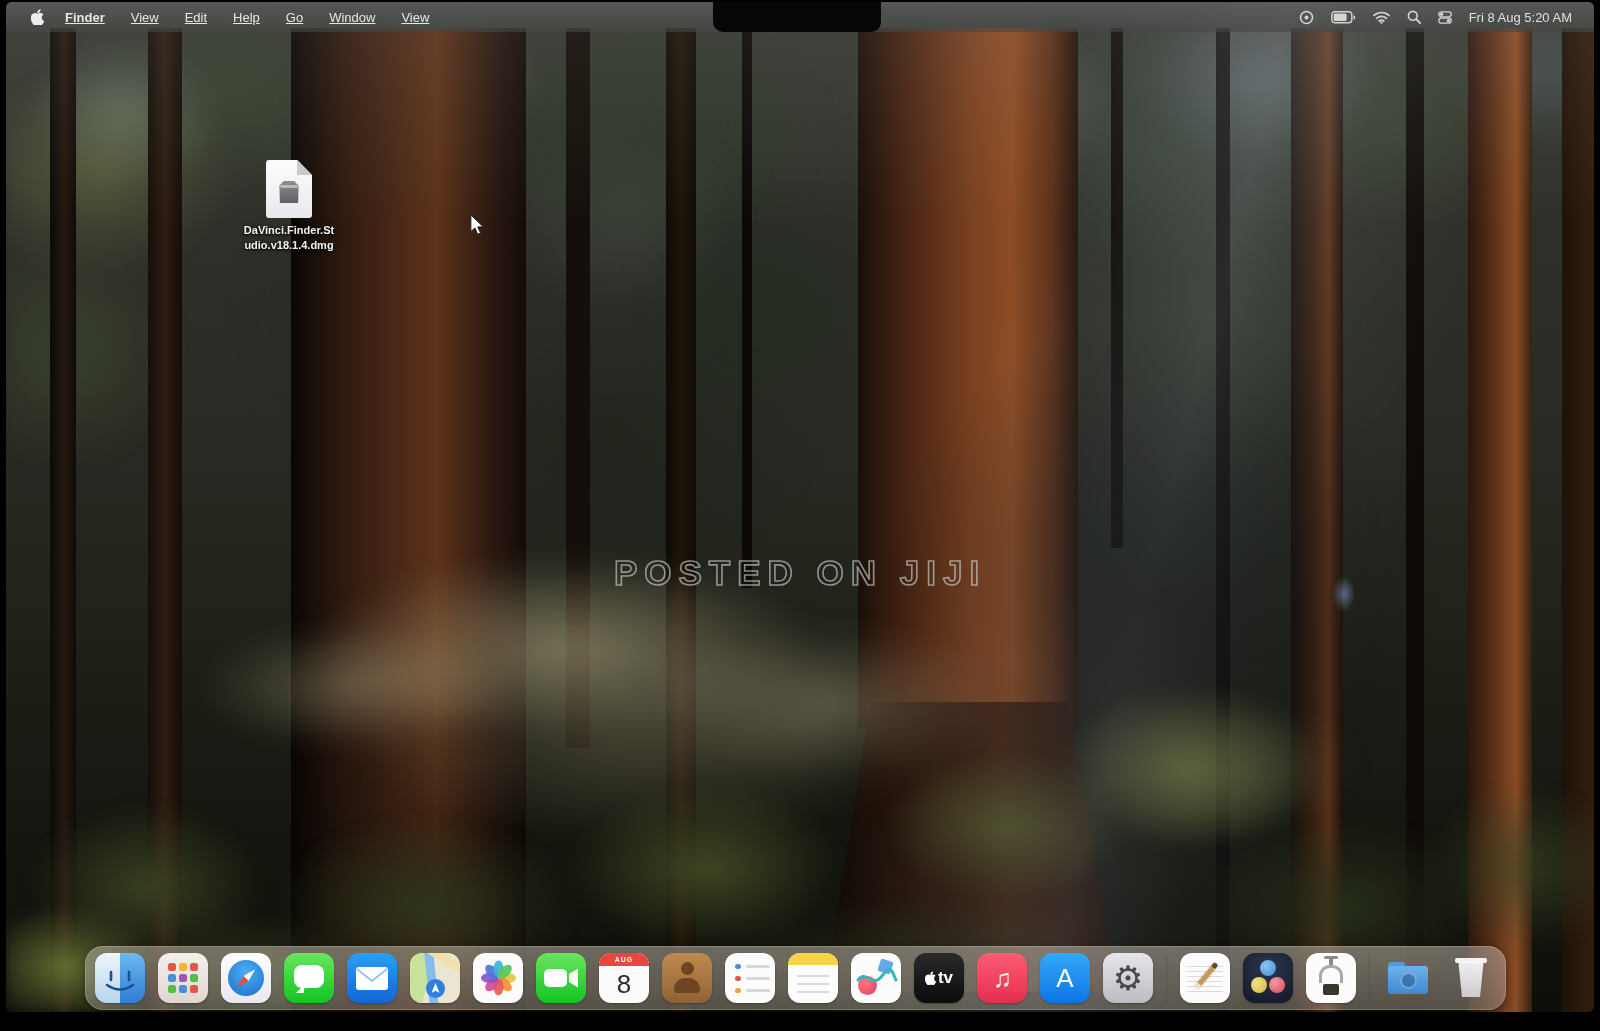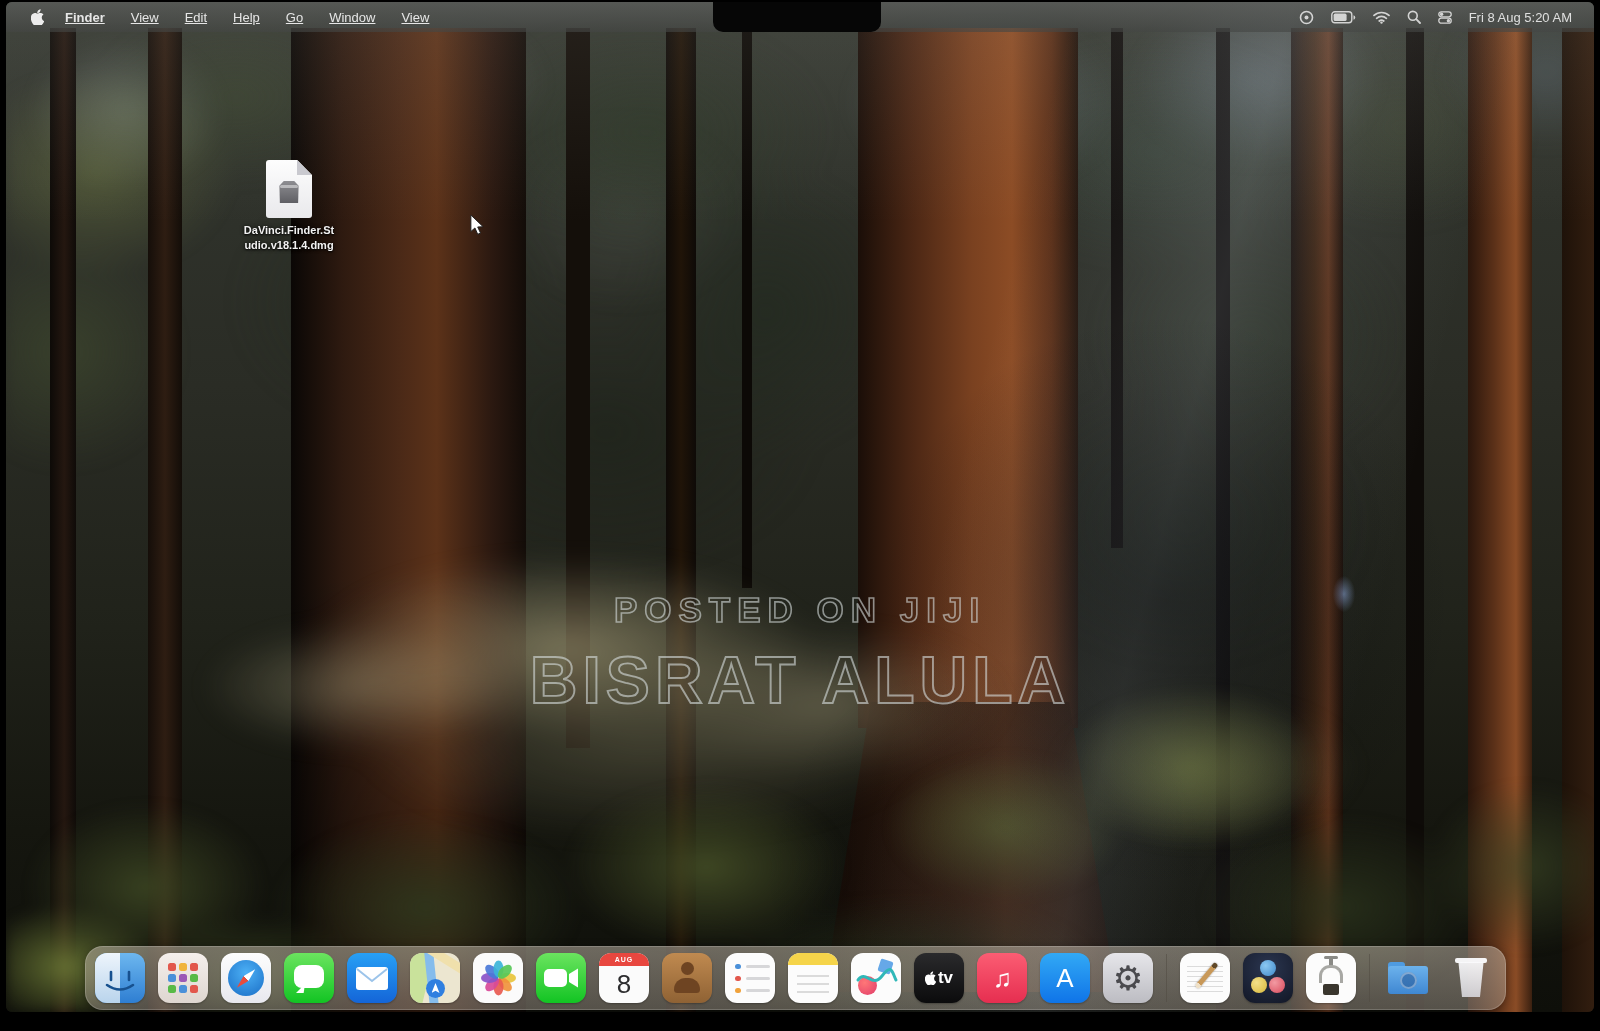--- a/index.html
+++ b/index.html
@@ -70,21 +70,21 @@
     linear-gradient(180deg, rgba(200,196,186,.10), transparent 22%);}
   .wp-dark{position:absolute;inset:0;background:
     radial-gradient(circle 400px at 1160px 600px, rgba(8,10,14,.42), transparent 72%),
     radial-gradient(circle 300px at 980px 880px, rgba(5,8,10,.30), transparent 75%),
     radial-gradient(140% 120% at 50% 45%, transparent 58%, rgba(0,0,0,.38) 94%);}
 
   
   .watermark{position:absolute;left:0;right:0;top:552px;text-align:center;pointer-events:none;}
   .wm1,.wm2{font-weight:700;color:transparent;-webkit-text-stroke:1.6px rgba(215,221,221,.60);
     text-transform:uppercase;line-height:1.1;}
-  .wm1{font-size:35px;letter-spacing:7px;margin-top:37px;}
+  .wm1{font-size:35px;letter-spacing:7px;}
   .wm2{font-size:66px;letter-spacing:5px;margin-top:14px;-webkit-text-stroke-width:1.9px;}
 
   
   .menubar{position:absolute;left:0;top:0;right:0;height:30px;
     background:linear-gradient(180deg,rgba(92,94,92,.74),rgba(68,70,68,.62));
     display:flex;align-items:center;color:rgba(242,242,242,.93);font-size:13px;z-index:30;}
   .mb-left{display:flex;align-items:center;gap:0;padding-left:16px;}
   .apple{width:30px;display:flex;justify-content:center;align-items:center;}
   .mb-item{padding:0 13px;white-space:nowrap;text-decoration:underline;}
   .mb-item.bold{font-weight:700;}
@@ -219,21 +219,20 @@
       <div class="trunk t10"></div>
       <div class="trunk t11"></div>
       <div class="wp-mist"></div>
       <div class="wp-shrubs"></div>
       <div class="wp-glare"></div>
       <div class="wp-dark"></div>
     </div>
 
     <div class="watermark">
       <div class="wm1">POSTED ON JIJI</div>
-      <div class="wm2">BISRAT ALULA</div>
     </div>
 
     <div class="menubar">
       <div class="mb-left">
         <span class="apple">
           <svg width="13" height="16" viewBox="0 0 15 18">
               <path fill="#ececec" d="M12.4,9.6c0-2.3,1.9-3.4,2-3.5c-1.1-1.6-2.8-1.8-3.4-1.8C9.5,4.2,8.2,5.1,7.5,5.1S5.7,4.3,4.5,4.3C2.9,4.4,1.4,5.3,0.6,6.8c-1.7,2.9-0.4,7.3,1.2,9.7c0.8,1.2,1.8,2.5,3,2.4c1.2,0,1.7-0.8,3.1-0.8s1.9,0.8,3.1,0.7c1.3,0,2.1-1.2,2.9-2.3c0.9-1.3,1.3-2.6,1.3-2.7C15.1,13.8,12.4,12.8,12.4,9.6z M10.1,3.1c0.6-0.8,1.1-1.9,1-3.1c-1,0-2.2,0.7-2.9,1.5C7.6,2.2,7,3.4,7.2,4.5C8.3,4.6,9.4,3.9,10.1,3.1z"></path>
             </svg>
         </span>
         <span class="mb-item bold">Finder</span>

